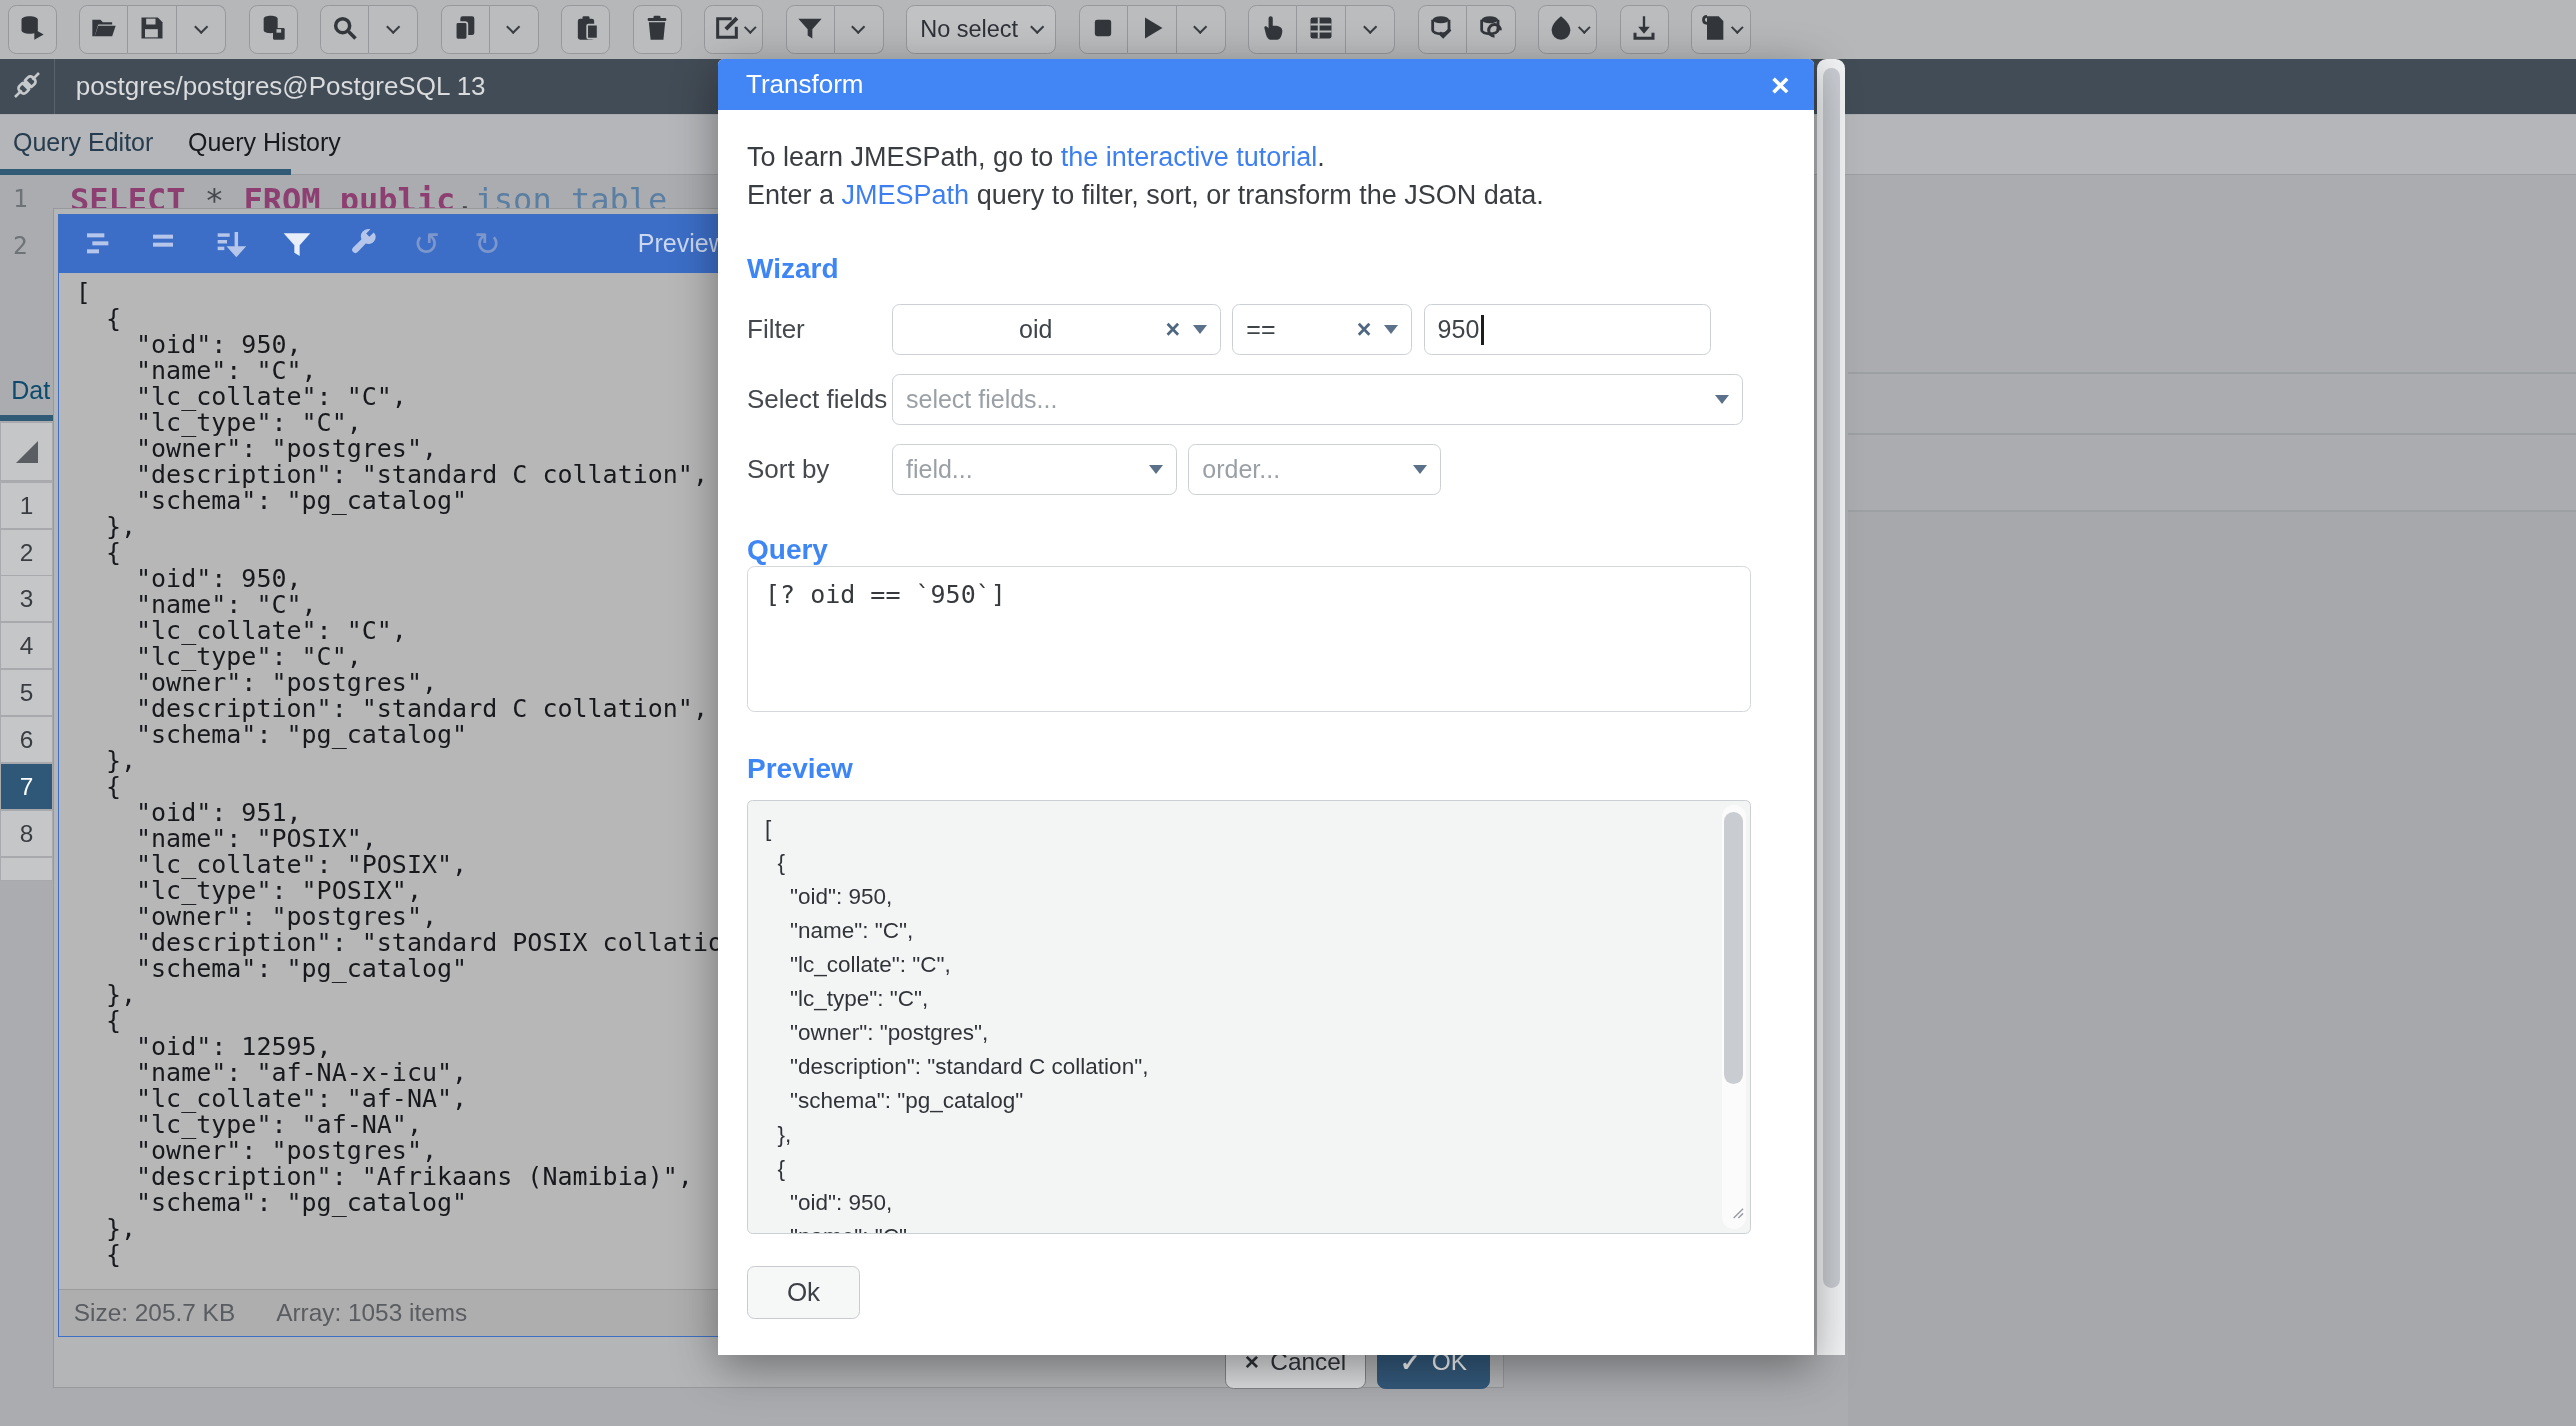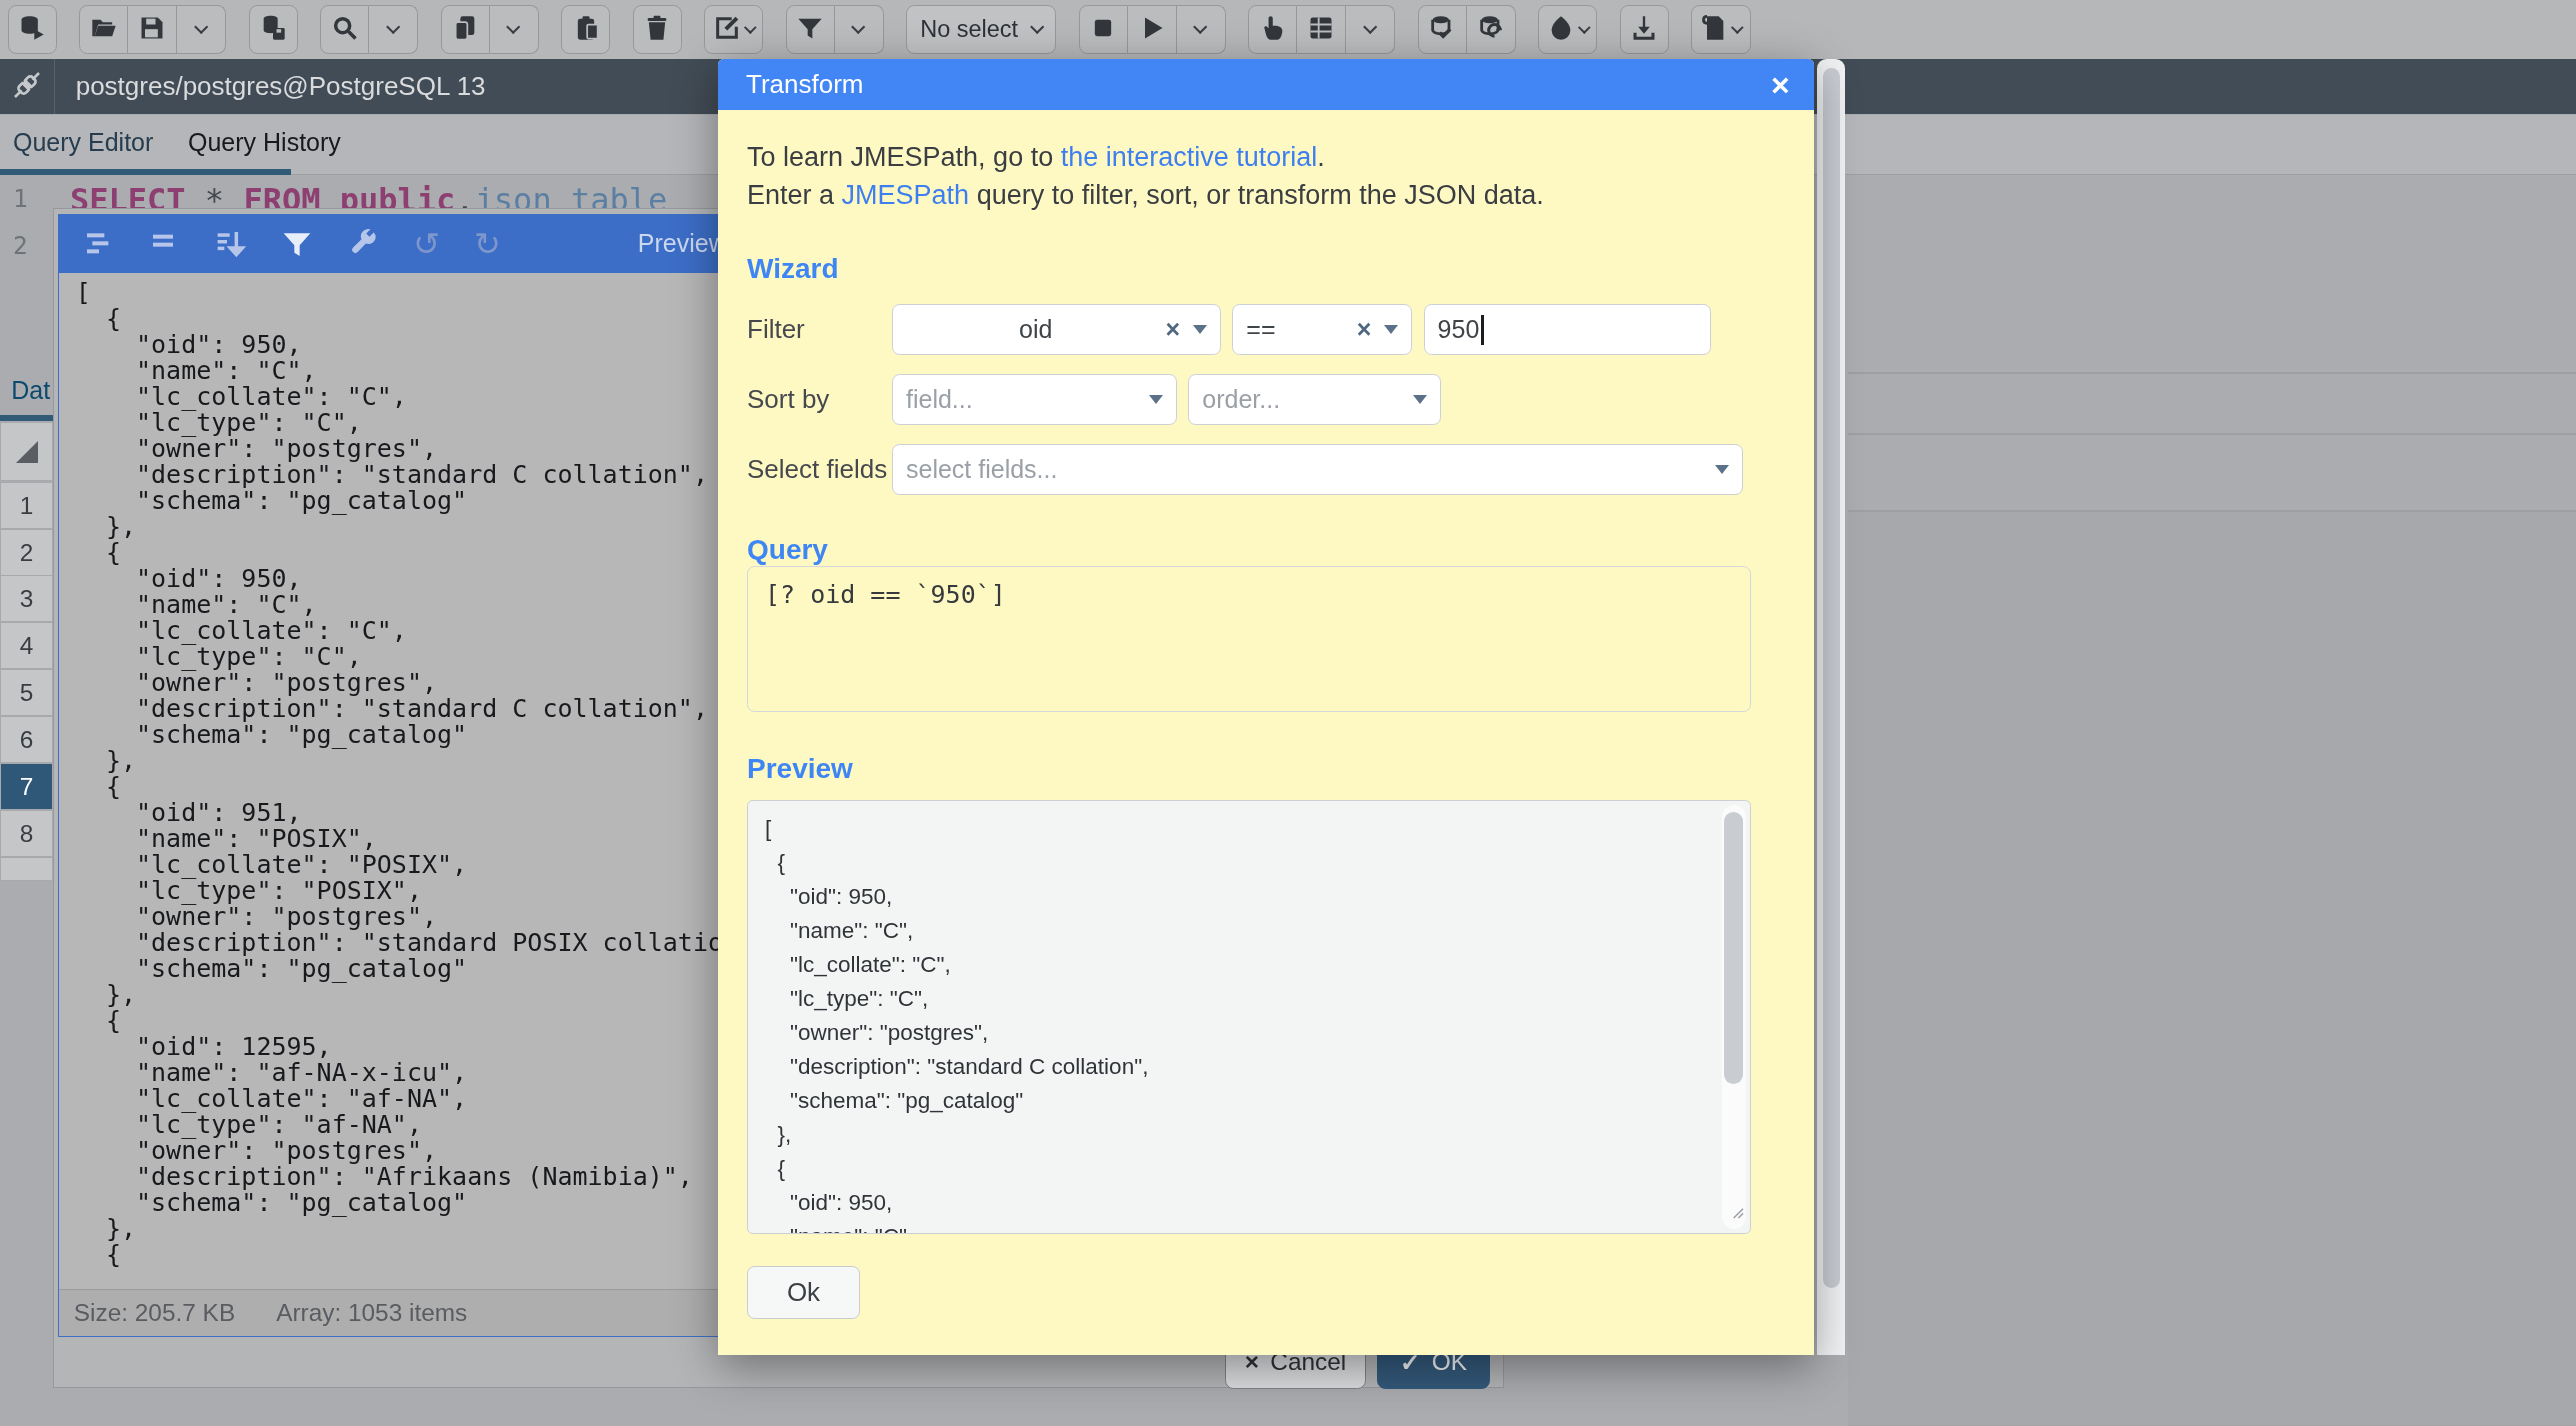--- a/index.html
+++ b/index.html
@@ -72,21 +72,21 @@
   #jstatus{position:absolute;left:0;bottom:0;width:100%;height:47px;background:#aeaeae;
            border-top:1.9px solid #9b9b9b;display:flex;align-items:center;padding-left:15px;
            box-sizing:border-box;font-size:24.4px;color:#595c60;gap:41px;}
   
   .ubtn{position:absolute;height:54px;border-radius:8.4px;font-size:24.4px;display:flex;
         align-items:center;justify-content:center;gap:11.3px;box-sizing:border-box;}
   #ucancel{left:1171px;top:1126px;width:141px;background:#dcdddf;border:1.9px solid #7f8286;color:#2e3338;}
   #uok{left:1323px;top:1126px;width:113px;background:#33597b;color:#f2f4f6;border:1.9px solid #33597b;}
 
   
-  #dialog{left:718px;top:59px;width:1096px;height:1296px;background:#fef9c3;z-index:10;
+  #dialog{left:718px;top:59px;width:1096px;height:1296px;background:#ffffff;z-index:10;
           border-radius:5.6px 5.6px 0 0;box-shadow:0 11.3px 45px rgba(0,0,0,.38);box-sizing:border-box;}
   #dheader{height:51px;background:#4286f5;border-radius:5.6px 5.6px 0 0;display:flex;
            align-items:center;justify-content:space-between;padding:0 24.4px 0 28px;}
   #dtitle{color:#ffffff;font-size:26px;}
   #dclose{color:#ffffff;font-size:32px;line-height:32px;font-weight:bold;}
   #dbody{padding:28px 60px 0 29px;}
   .introline{font-size:27px;line-height:38px;color:#3a3d41;}
   .link{color:#3d7ff0;}
   .dheading{font-size:28px;font-weight:bold;color:#3e86f5;}
   #wizheading{margin-top:39px;}
@@ -455,35 +455,35 @@
           <span class="clr">×</span>
           <span class="dd"></span>
         </div>
         <div class="combo" style="width:287px;">
           <span>950</span>
             <span class="caret"></span>
         </div>
       </div>
 
       <div class="wrow">
+        <span class="wlabel">Select fields</span>
+        <div class="combo" style="width:862px;">
+          <span class="grow placeholder">select fields...</span>
+          <span class="dd"></span>
+        </div>
+      </div>
+
+      <div class="wrow">
         <span class="wlabel">Sort by</span>
         <div class="combo" style="width:285px;">
           <span class="grow placeholder">field...</span>
           <span class="dd"></span>
         </div>
         <div class="combo" style="width:253px;">
           <span class="grow placeholder">order...</span>
-          <span class="dd"></span>
-        </div>
-      </div>
-
-      <div class="wrow">
-        <span class="wlabel">Select fields</span>
-        <div class="combo" style="width:862px;">
-          <span class="grow placeholder">select fields...</span>
           <span class="dd"></span>
         </div>
       </div>
 
       <div class="dheading" style="margin-top:39px;">Query</div>
       <pre class="mono pre" id="querybox" style="margin:0;">[? oid == `950`]</pre>
 
       <div class="dheading" style="margin-top:41px;">Preview</div>
       <div id="previewbox">
         <pre class="mono pre" style="margin:0;font:inherit;">[

